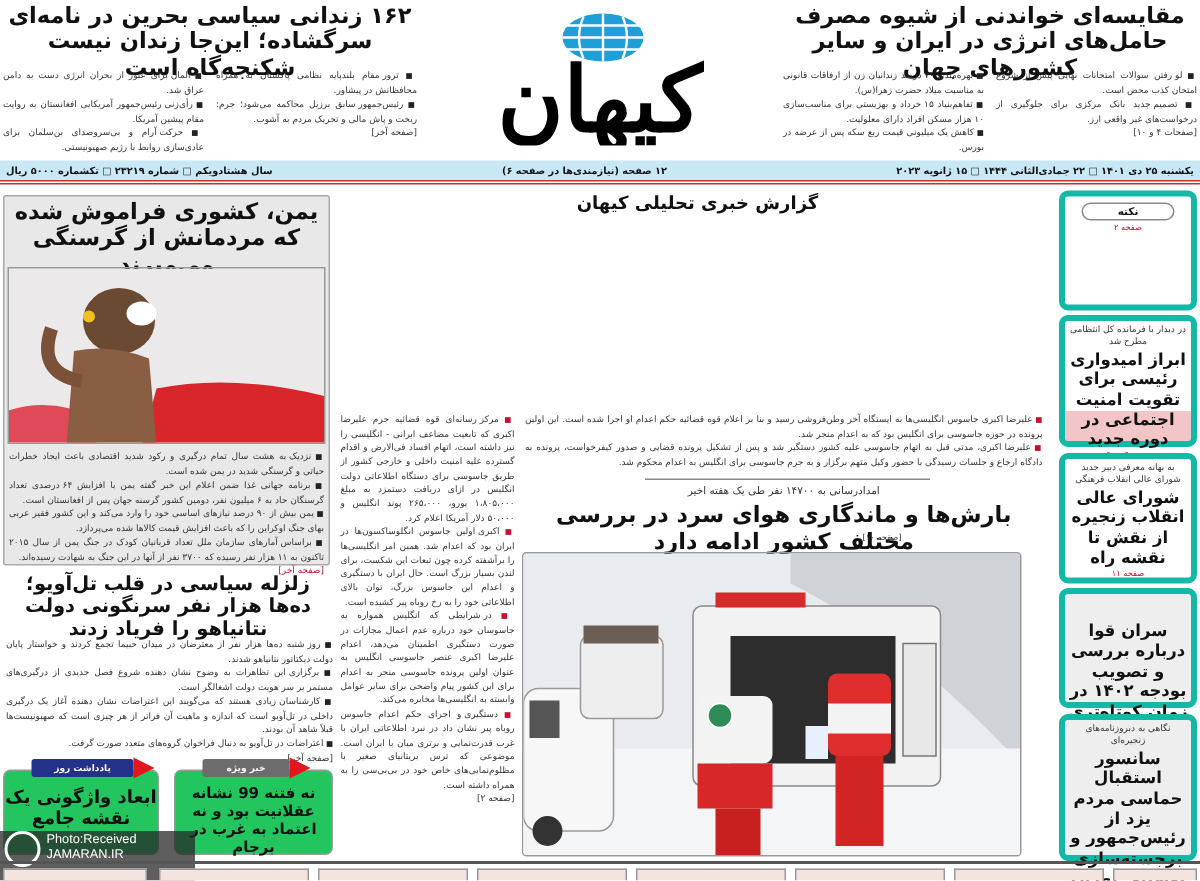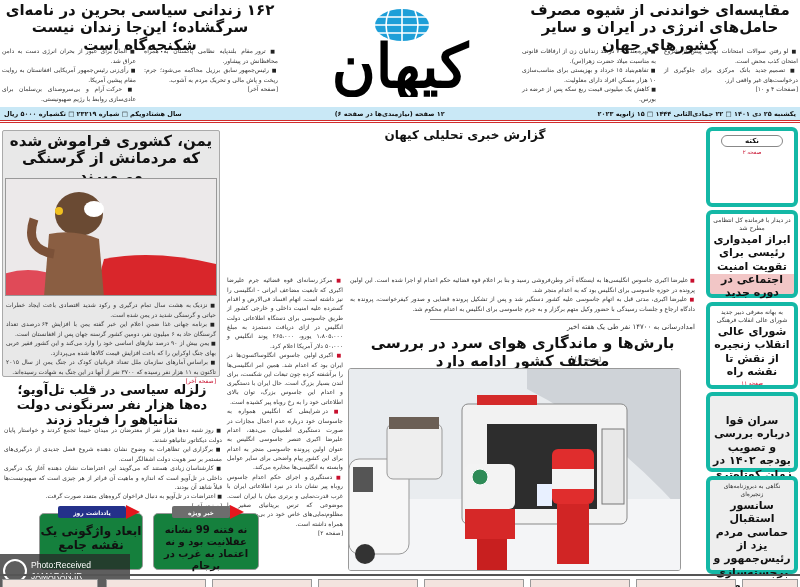--- a/index.html
+++ b/index.html
@@ -23,46 +23,46 @@
   #tr-head { left: 522px; top: 2px; width: 276px; font-size: 15px; }
   #tr-cols { left: 522px; top: 46px; width: 276px; display: flex; gap: 8px; }
   .col { flex: 1; }
 
   
   #kicker { left: 230px; top: 128px; width: 470px; font-size: 12px; font-weight: bold; text-align: center; }
   #main-head { left: 226px; top: 145px; width: 476px; font-size: 38px; font-weight: 900; text-align: center; line-height: 1.22; }
   #main-side { left: 227px; top: 275px; width: 116px; }
   #main-body { left: 350px; top: 275px; width: 345px; }
   #main-sep { left: 430px; top: 319px; width: 190px; height: 1px; background: #888; }
-  #sub-kicker { left: 350px; top: 323px; width: 345px; font-size: 7px; color: #333; }
+  #sub-kicker { left: 350px; top: 323px; width: 345px; font-size: 7px; text-align: center; color: #333; }
   #sub-head { left: 345px; top: 334px; width: 355px; font-size: 15px; font-weight: bold; text-align: center; }
   #sub-ref { left: 575px; top: 356px; font-size: 5.5px; color: #333; }
   #snow-photo { left: 348px; top: 368px; width: 333px; height: 203px; border: 1px solid #999; border-radius: 3px; overflow: hidden; }
 
   
   #yemen-box { left: 2px; top: 130px; width: 218px; height: 247px; border: 1px solid #aaa; border-radius: 2px; background: #e8e8e8; }
   #yemen-head { left: 4px; top: 133px; width: 214px; font-size: 15px; }
   #yemen-photo { left: 5px; top: 178px; width: 212px; height: 118px; border: 1px solid #999; overflow: hidden; }
   #yemen-text { left: 6px; top: 300px; width: 210px; }
   #tel-head { left: 2px; top: 383px; width: 220px; font-size: 13px; }
   #tel-text { left: 4px; top: 425px; width: 218px; }
 
-  .note-box { border: 1px solid #999; border-radius: 5px; background: #15803d; margin-left: 37px; }
+  .note-box { border: 1px solid #999; border-radius: 5px; background: #22c55e; }
   #note1 { left: 2px; top: 513px; width: 104px; height: 57px; }
   #note2 { left: 116px; top: 513px; width: 106px; height: 57px; }
   .tag { position: absolute; top: -8px; height: 12px; font-size: 6px; color: #fff; font-weight: bold; display: flex; align-items: center; justify-content: center; border-radius: 2px; }
   #note1-tag { left: 18px; width: 68px; background: #24318a; }
   #note2-tag { left: 18px; width: 58px; background: #6d6d6d; }
   .tag-arrow { position: absolute; top: -9px; width: 0; height: 0; border-top: 7px solid transparent; border-bottom: 7px solid transparent; border-left: 14px solid #e3161d; }
   #note1-arrow { left: 86px; }
   #note2-arrow { left: 76px; }
   .note-body { font-size: 12px; font-weight: bold; text-align: center; line-height: 1.2; padding-top: 10px; }
   #note2 .note-body { font-size: 10px; }
 
-  #watermark { left: 0; top: 554px; width: 130px; height: 33px; background: rgba(40,40,40,0.75); color: #fff; display: flex; align-items: center; direction: ltr; padding-left: 3px; gap: 4px; }
+  #watermark { left: 0; top: 554px; width: 130px; height: 33px; background: rgba(40,40,40,0.75); color: #fff; display: flex; direction: ltr; padding-left: 3px; gap: 4px; }
   #wm-logo { width: 24px; height: 24px; border: 2px solid #fff; border-radius: 50%; }
   #wm-text { font-size: 8.5px; line-height: 1.2; font-family: "Liberation Sans", sans-serif; }
 
   
   .rbox { left: 706px; width: 92px; border: 4px solid #14b8a6; border-radius: 6px; background: #fff; padding: 2px; text-align: center; }
   #r1 { top: 127px; height: 80px; }
   #r1-pill { margin: 2px auto 0; width: 62px; height: 12px; border: 1px solid #888; border-radius: 6px; font-size: 7px; font-weight: bold; line-height: 10px; }
   #r2 { top: 210px; height: 88px; background: linear-gradient(#fff 75%, #f2c6c6 75%); }
   #r3 { top: 302px; height: 87px; }
   #r4 { top: 392px; height: 80px; background: #eee; }

